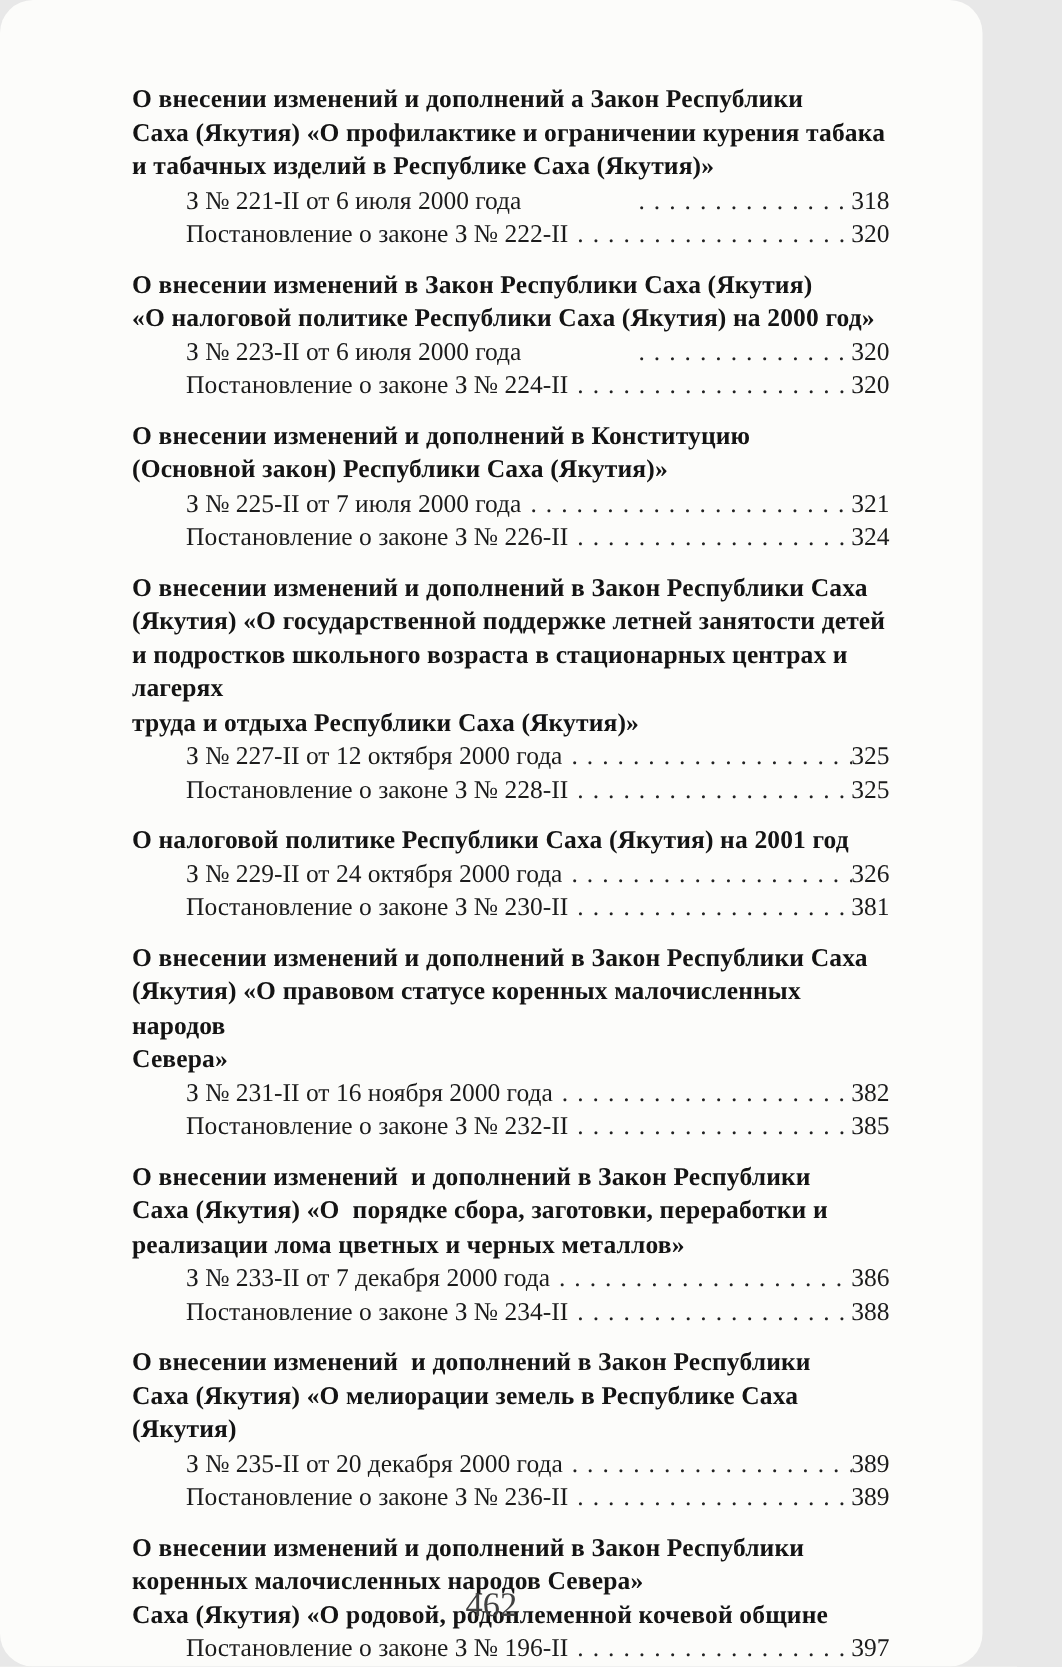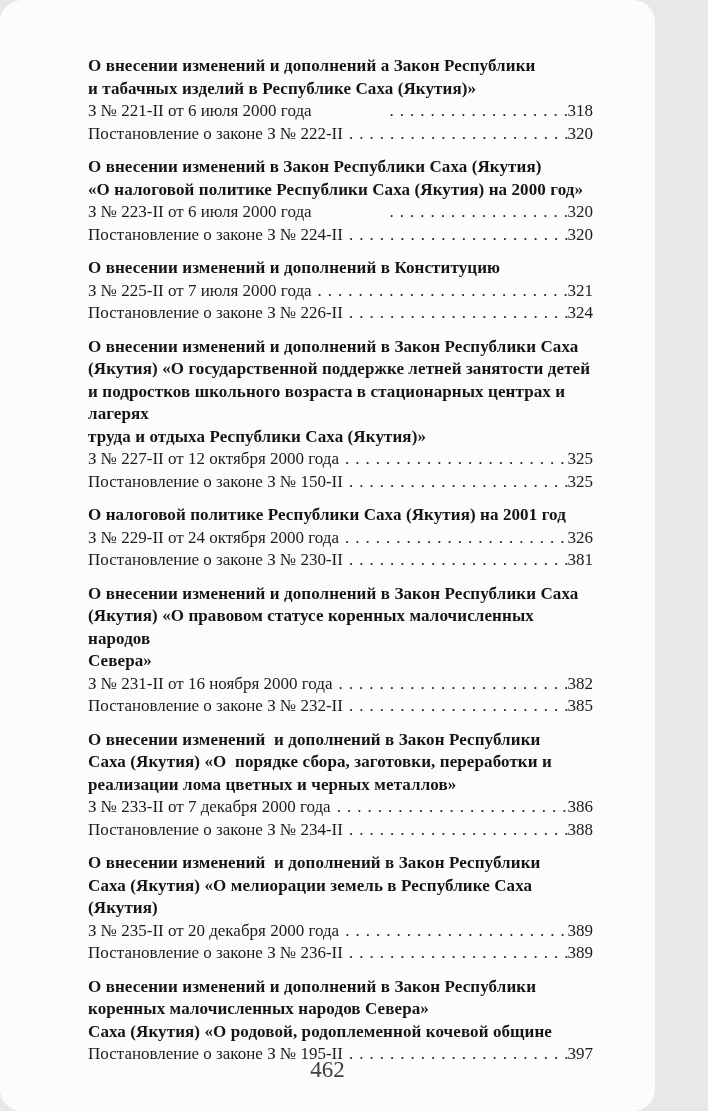--- a/index.html
+++ b/index.html
@@ -26,20 +26,21 @@
   .title .tline {
     line-height: 22.5px;
     white-space: pre-wrap;
     letter-spacing: 0.1px;
   }
   .ref {
     display: flex;
     align-items: baseline;
     line-height: 22.5px;
     white-space: nowrap;
+    margin-left: 36px;
   }
   .ref-text { flex: 0 0 auto; }
   .leader {
     flex: 1 1 auto;
     overflow: hidden;
     white-space: nowrap;
     padding: 0 4px 0 6px;
     color: #222;
   }
   .leader::after {
@@ -63,20 +64,21 @@
 </style>
 </head>
 <body>
 
 <div class="sheet">
   <div class="toc">
 
     <section class="entry">
       <div class="title">
         <div class="tline">О внесении изменений и дополнений а Закон Республики</div>
+        <div class="tline">Саха (Якутия) «О профилактике и ограничении курения табака</div>
         <div class="tline">и табачных изделий в Республике Саха (Якутия)»</div>
       </div>
       <div class="ref">
         <span class="ref-text">З № 221-II от 6 июля 2000 года</span>
         <span class="leader tab-gap"></span>
         <span class="pagenum">318</span>
       </div>
       <div class="ref">
         <span class="ref-text">Постановление о законе З № 222-II</span>
         <span class="leader"></span>
@@ -97,20 +99,21 @@
       <div class="ref">
         <span class="ref-text">Постановление о законе З № 224-II</span>
         <span class="leader"></span>
         <span class="pagenum">320</span>
       </div>
     </section>
 
     <section class="entry">
       <div class="title">
         <div class="tline">О внесении изменений и дополнений в Конституцию</div>
+        <div class="tline">(Основной закон) Республики Саха (Якутия)»</div>
       </div>
       <div class="ref">
         <span class="ref-text">З № 225-II от 7 июля 2000 года</span>
         <span class="leader"></span>
         <span class="pagenum">321</span>
       </div>
       <div class="ref">
         <span class="ref-text">Постановление о законе З № 226-II</span>
         <span class="leader"></span>
         <span class="pagenum">324</span>
@@ -123,21 +126,21 @@
         <div class="tline">(Якутия) «О государственной поддержке летней занятости детей</div>
         <div class="tline">и подростков школьного возраста в стационарных центрах и лагерях</div>
         <div class="tline">труда и отдыха Республики Саха (Якутия)»</div>
       </div>
       <div class="ref">
         <span class="ref-text">З № 227-II от 12 октября 2000 года</span>
         <span class="leader"></span>
         <span class="pagenum">325</span>
       </div>
       <div class="ref">
-        <span class="ref-text">Постановление о законе З № 150-II</span>
+        <span class="ref-text">Постановление о законе З № 228-II</span>
         <span class="leader"></span>
         <span class="pagenum">325</span>
       </div>
     </section>
 
     <section class="entry">
       <div class="title">
         <div class="tline">О налоговой политике Республики Саха (Якутия) на 2001 год</div>
       </div>
       <div class="ref">
@@ -205,21 +208,21 @@
       </div>
     </section>
 
     <section class="entry">
       <div class="title">
         <div class="tline">О внесении изменений и дополнений в Закон Республики</div>
         <div class="tline">коренных малочисленных народов Севера»</div>
         <div class="tline">Саха (Якутия) «О родовой, родоплеменной кочевой общине</div>
       </div>
       <div class="ref">
-        <span class="ref-text">Постановление о законе З № 195-II</span>
+        <span class="ref-text">Постановление о законе З № 196-II</span>
         <span class="leader"></span>
         <span class="pagenum">397</span>
       </div>
     </section>
 
   </div>
 
   <div class="footer">
     <span>462</span>
   </div>

